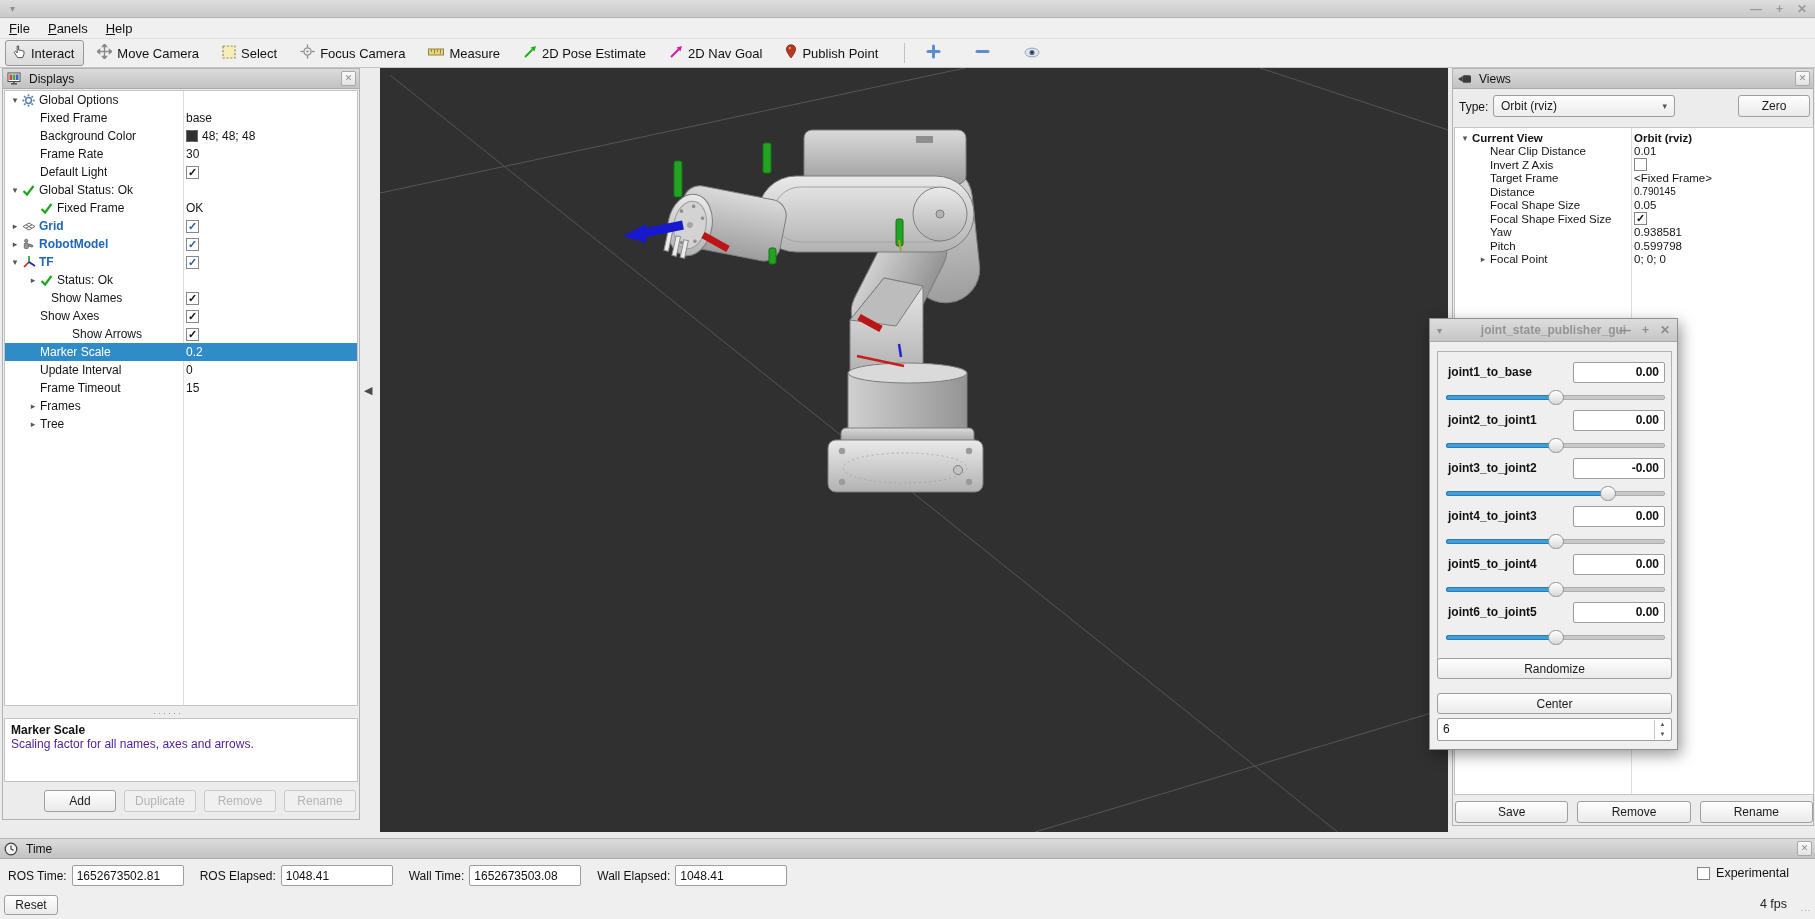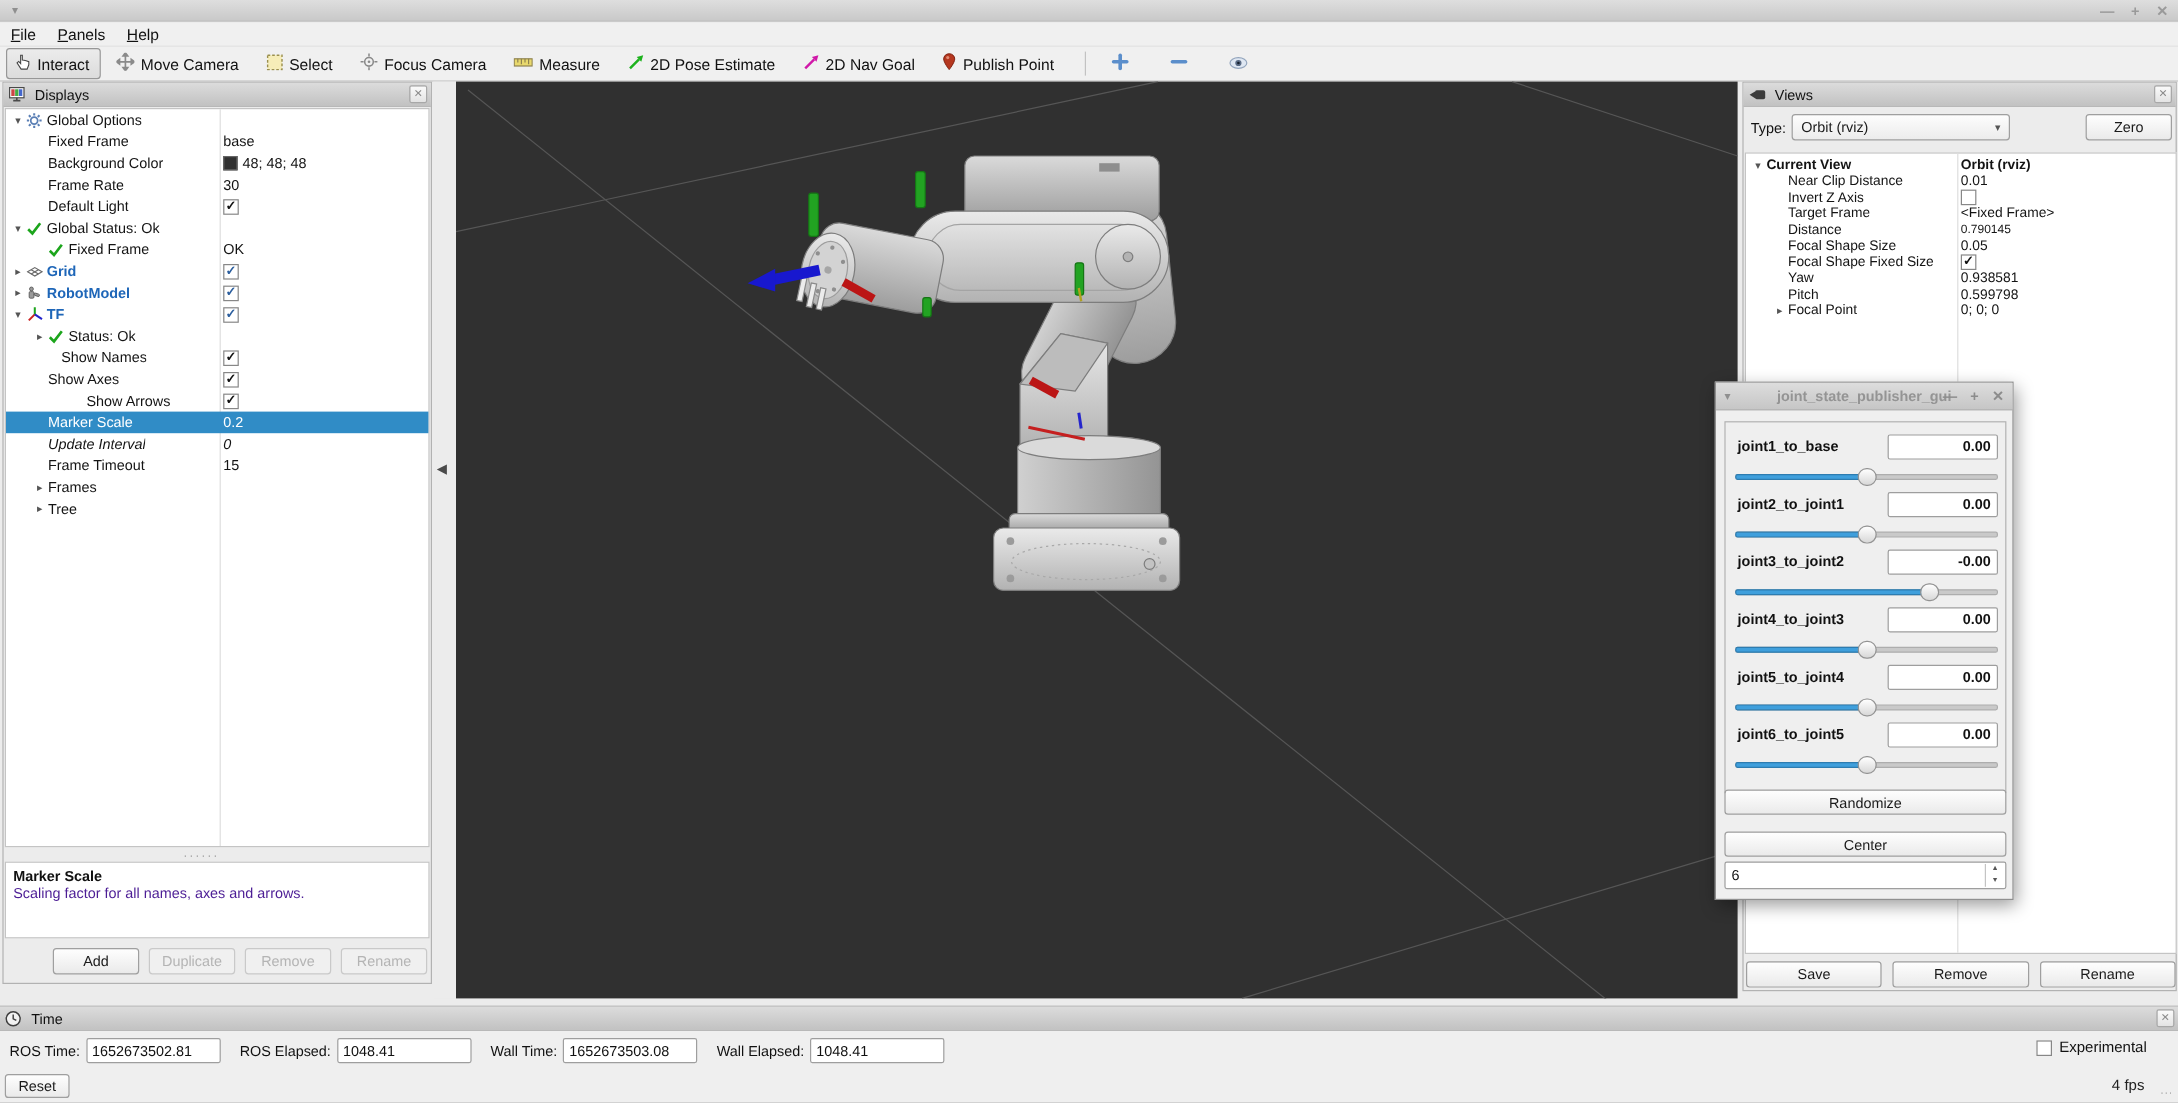--- a/index.html
+++ b/index.html
@@ -513,21 +513,21 @@
           </div>
           <div class="tree-row sel" style="height: 18px;">
             <div class="cell-name" style="padding-left: 21px;">
               <span class="expander"></span>
               <span class="tree-label" style="font-size: 12px;">Marker Scale</span>
             </div>
             <div class="cell-value" style="left: 181px;">
               <span class="tree-value" style="font-size: 12px;">0.2</span>
             </div>
           </div>
-          <div class="tree-row" style="height: 18px; font-style: italic;">
+          <div class="tree-row" style="height: 18px;">
             <div class="cell-name" style="padding-left: 21px;">
               <span class="expander"></span>
               <span class="tree-label" style="font-size: 12px;">Update Interval</span>
             </div>
             <div class="cell-value" style="left: 181px;">
               <span class="tree-value" style="font-size: 12px;">0</span>
             </div>
           </div>
           <div class="tree-row" style="height: 18px;">
             <div class="cell-name" style="padding-left: 21px;">

